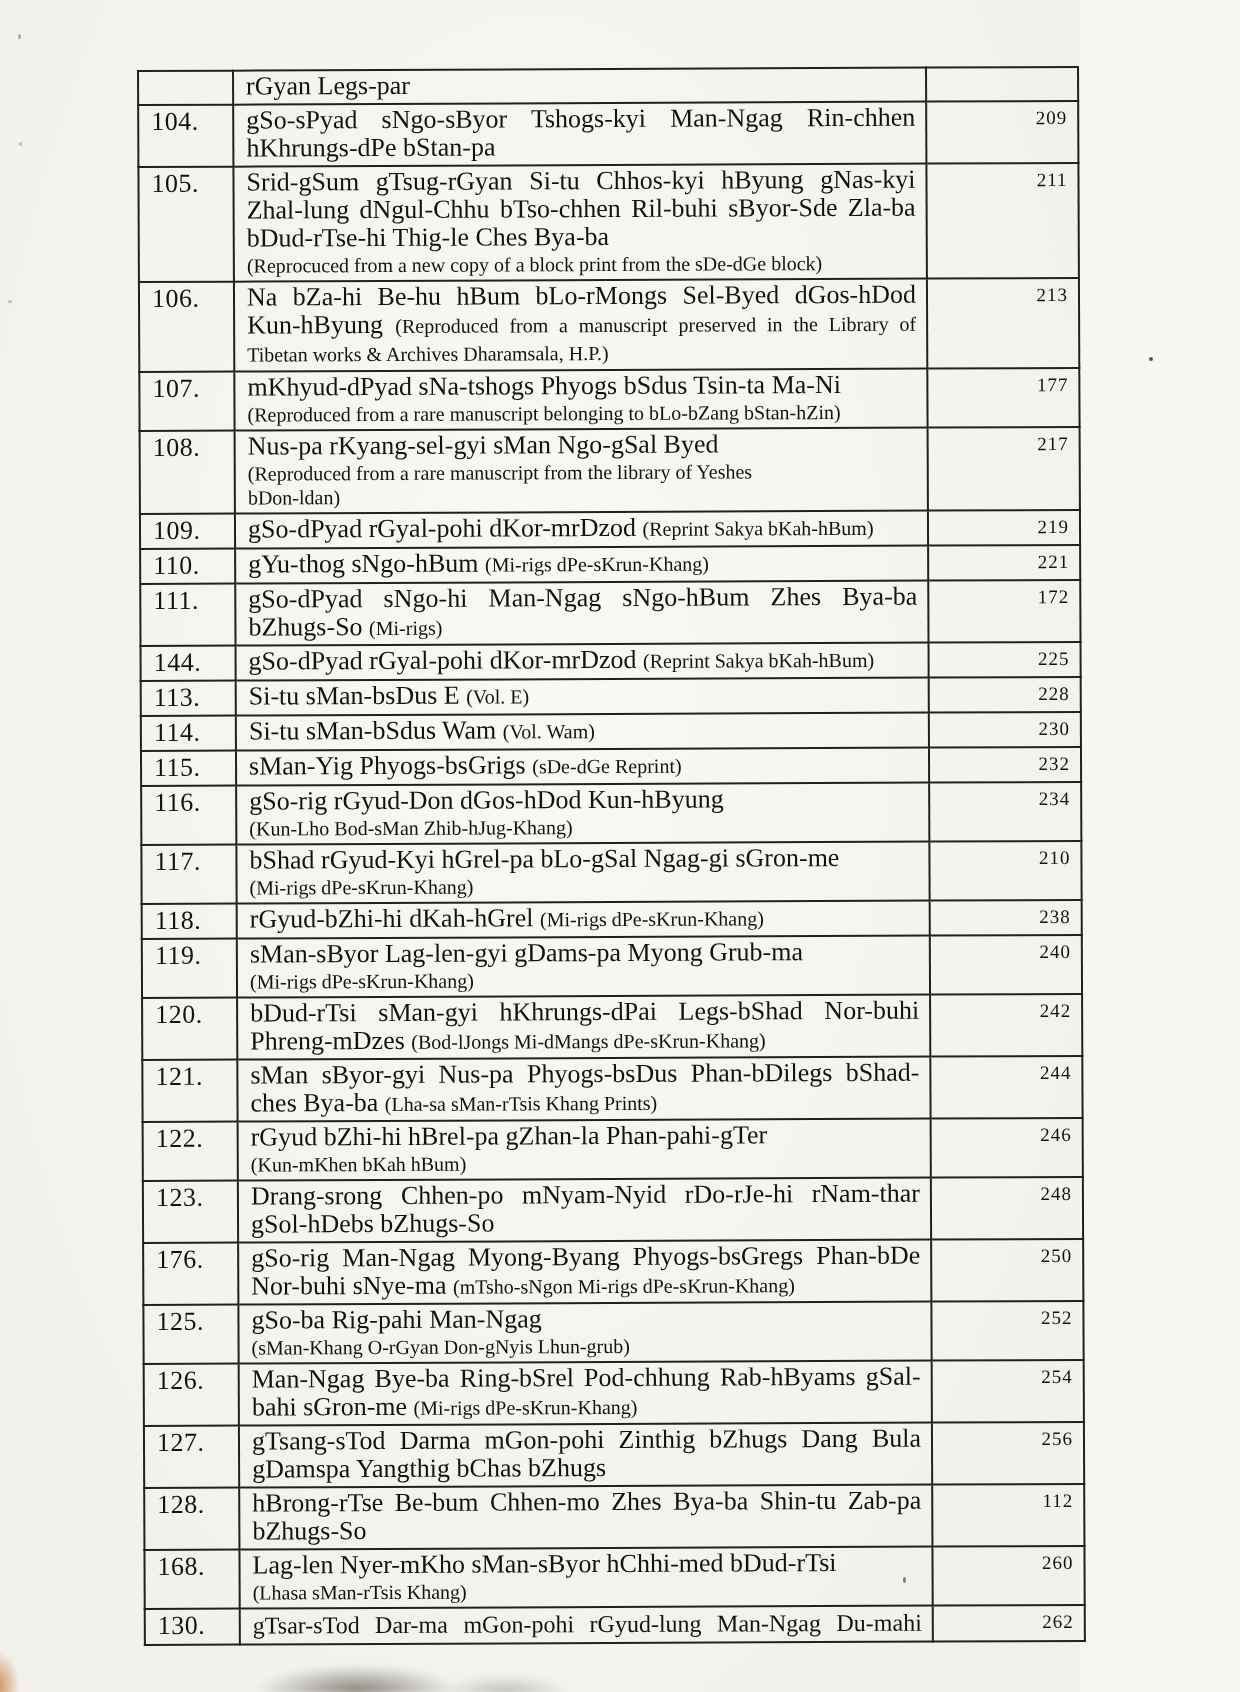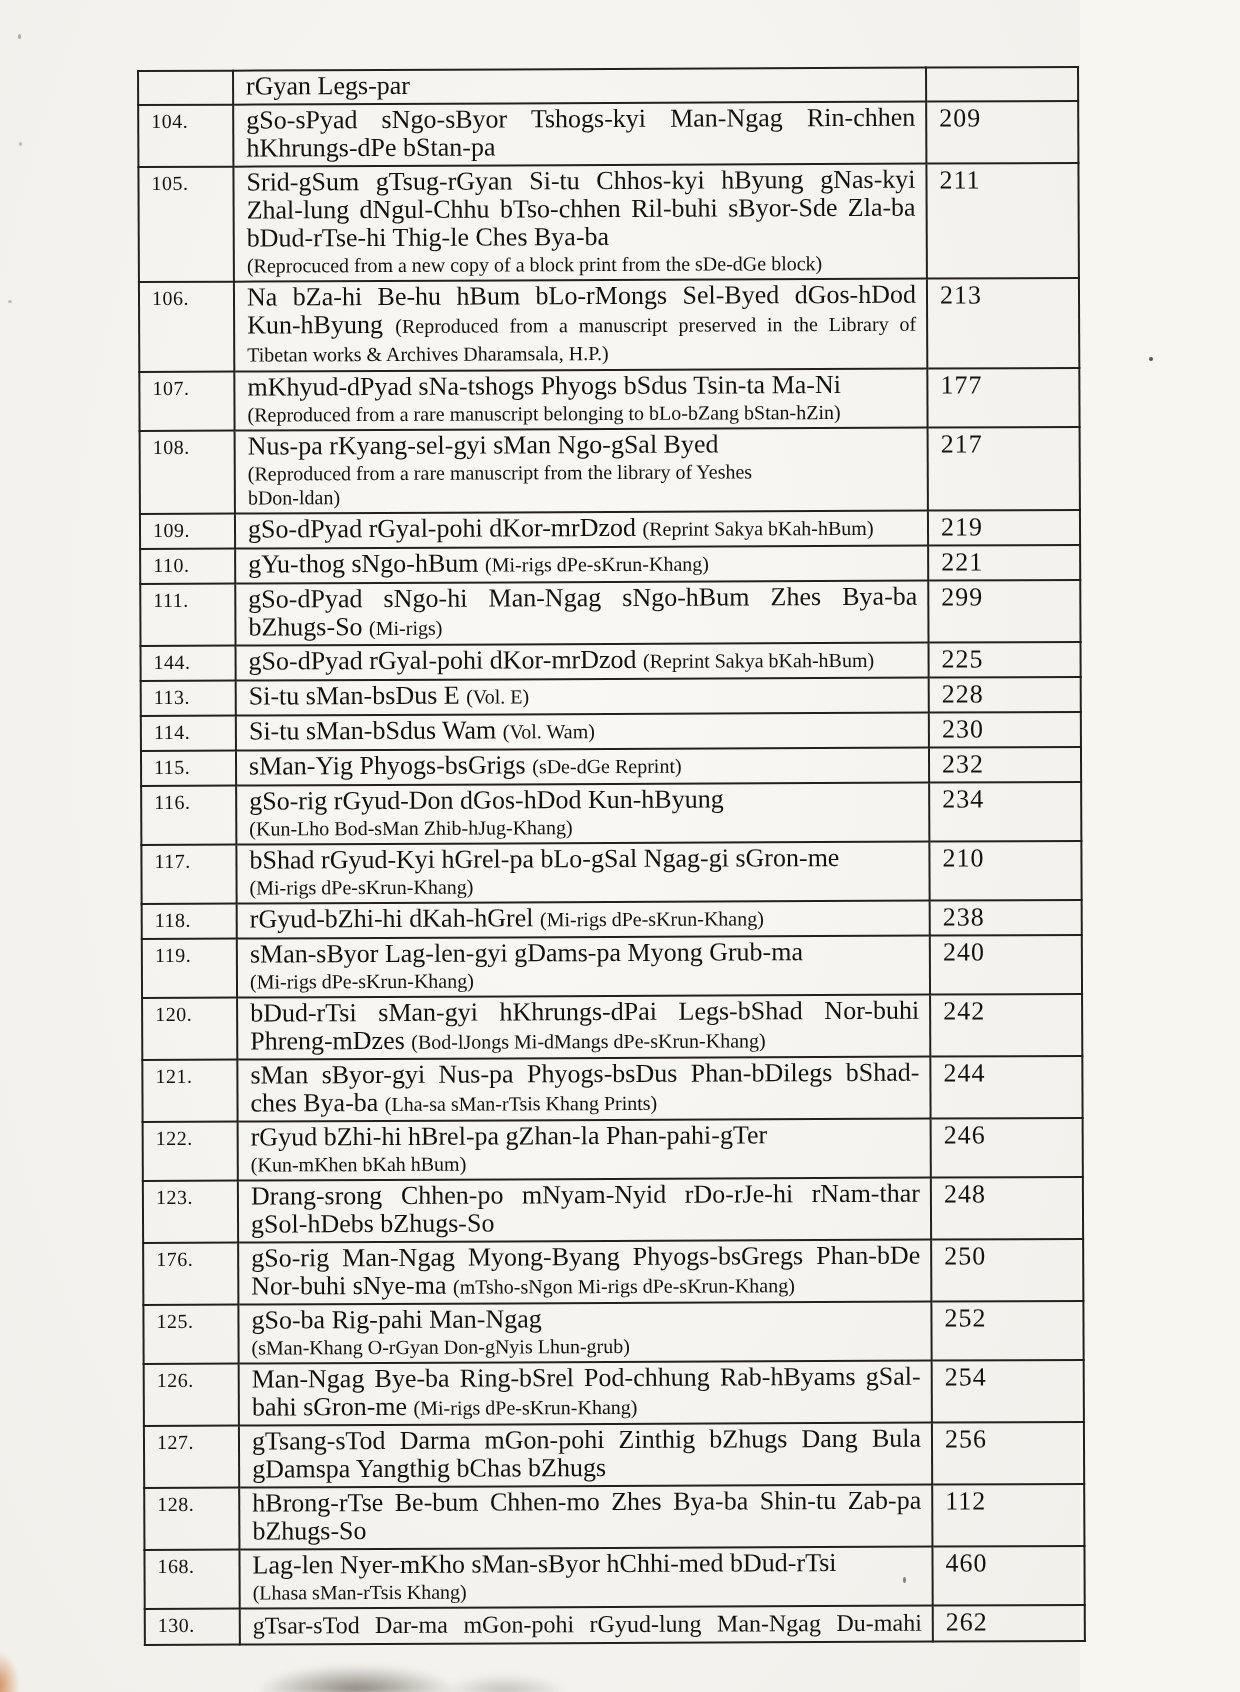--- a/index.html
+++ b/index.html
@@ -32,44 +32,45 @@
     table-layout: fixed;
     width: 940px;
     color: #141210;
   }
   table.toc td {
     border: 2px solid #24211d;
     vertical-align: top;
     padding: 1px 10px 3px 12px;
   }
   td.num {
-    font-size: 20px;
+    font-size: 26px;
     line-height: 29px;
     padding-left: 11px;
     padding-top: 3px;
     letter-spacing: 0.5px;
   }
   td.title {
     font-size: 26px;
     line-height: 28px;
     text-align: justify;
   }
   td.title.justify-last {
     text-align-last: justify;
   }
   td.title.tight {
     font-size: 24px;
     line-height: 30px;
   }
   td.page-no {
-    font-size: 26px;
+    font-size: 19px;
     line-height: 29px;
     padding-left: 11px;
     padding-top: 3px;
     letter-spacing: 1px;
+    text-align: right;
   }
   .note {
     font-size: 20px;
     line-height: 24px;
   }
   div.note {
     white-space: pre-line;
     text-align: left;
     text-align-last: left;
     margin-top: 1px;
@@ -162,21 +163,21 @@
             <td class="page-no">219</td>
           </tr>
           <tr>
             <td class="num">110.</td>
             <td class="title"><span>gYu-thog sNgo-hBum</span> <span class="note">(Mi-rigs dPe-sKrun-Khang)</span></td>
             <td class="page-no">221</td>
           </tr>
           <tr>
             <td class="num">111.</td>
             <td class="title"><span>gSo-dPyad sNgo-hi Man-Ngag sNgo-hBum Zhes Bya-ba bZhugs-So</span> <span class="note">(Mi-rigs)</span></td>
-            <td class="page-no">299</td>
+            <td class="page-no">172</td>
           </tr>
           <tr>
             <td class="num">144.</td>
             <td class="title"><span>gSo-dPyad rGyal-pohi dKor-mrDzod</span> <span class="note">(Reprint Sakya bKah-hBum)</span></td>
             <td class="page-no">225</td>
           </tr>
           <tr>
             <td class="num">113.</td>
             <td class="title"><span>Si-tu sMan-bsDus E</span> <span class="note">(Vol. E)</span></td>
             <td class="page-no">228</td>
@@ -252,21 +253,21 @@
             <td class="page-no">256</td>
           </tr>
           <tr>
             <td class="num">128.</td>
             <td class="title"><span>hBrong-rTse Be-bum Chhen-mo Zhes Bya-ba Shin-tu Zab-pa bZhugs-So</span></td>
             <td class="page-no">112</td>
           </tr>
           <tr>
             <td class="num">168.</td>
             <td class="title"><span>Lag-len Nyer-mKho sMan-sByor hChhi-med bDud-rTsi</span><div class="note">(Lhasa sMan-rTsis Khang)</div></td>
-            <td class="page-no">460</td>
+            <td class="page-no">260</td>
           </tr>
           <tr>
             <td class="num">130.</td>
             <td class="title justify-last tight"><span>gTsar-sTod  Dar-ma mGon-pohi rGyud-lung Man-Ngag Du-mahi</span></td>
             <td class="page-no">262</td>
           </tr>
         </tbody>
     </table>
   </div>
 

